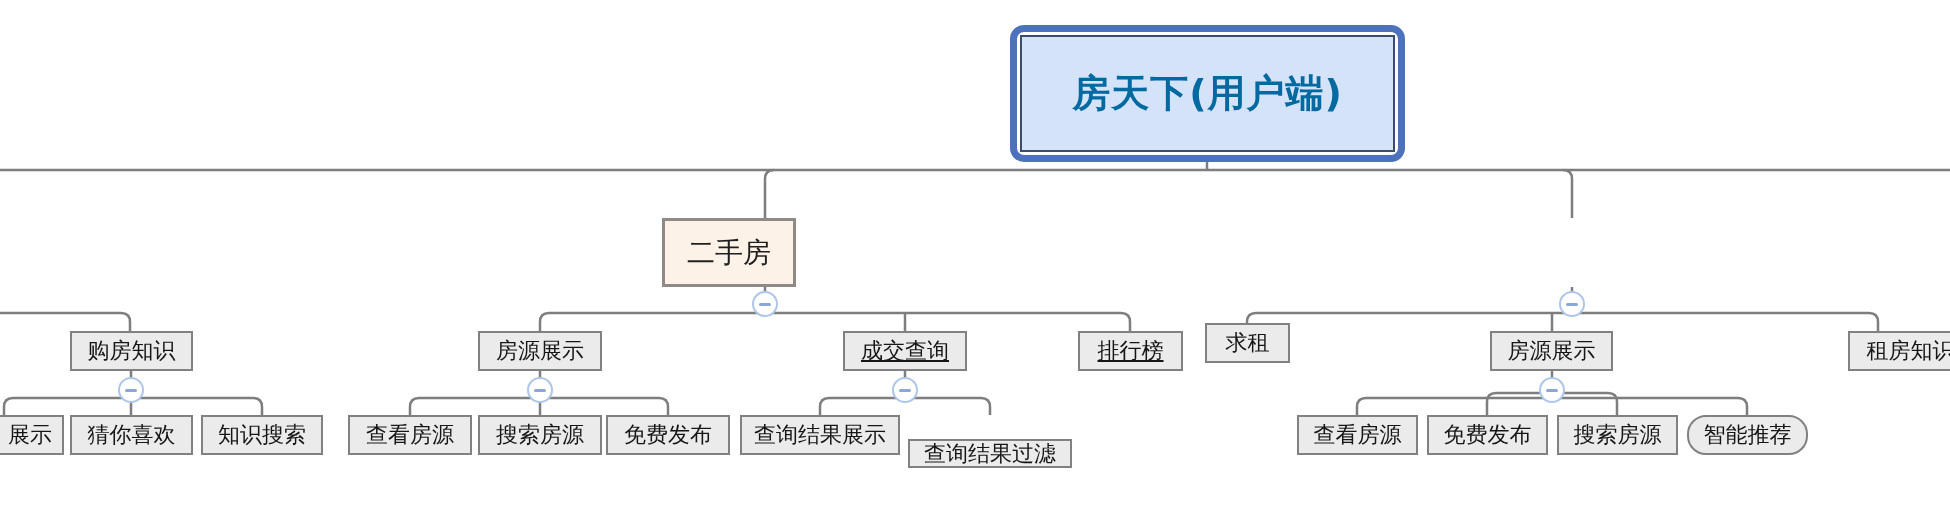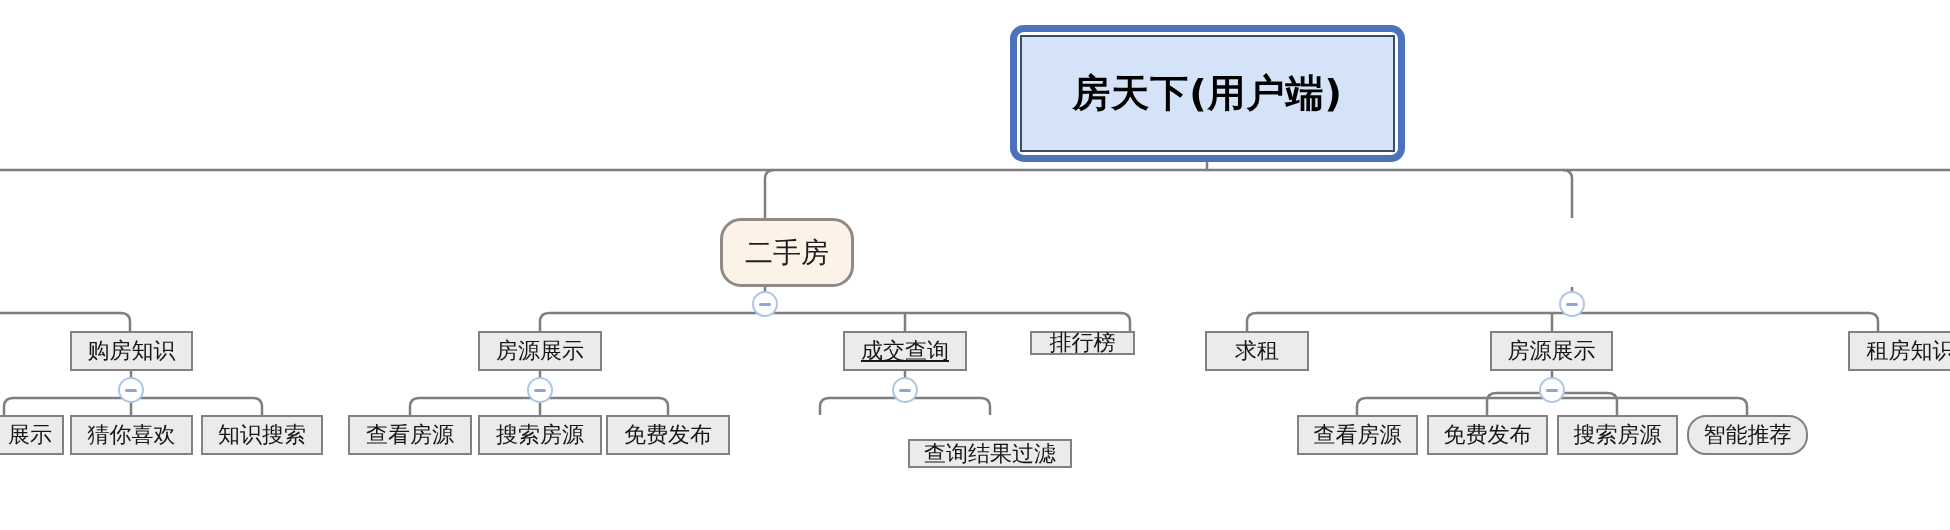--- a/index.html
+++ b/index.html
@@ -16,21 +16,21 @@
   .lvl3{background:#ebebeb;border:2.5px solid #818181;font-size:22px;color:#161616;}
   .clip-right{justify-content:flex-end;padding-right:10px;}
   .root-node{
     position:absolute;left:1010px;top:25px;width:395px;height:137px;
     box-sizing:border-box;border:7px solid #4c72bb;border-radius:14px;
     background:#ffffff;padding:3px;
   }
   .root-inner{
     width:100%;height:100%;box-sizing:border-box;border:2px solid #3e4c69;
     background:#d5e3f8;display:flex;align-items:center;justify-content:center;
-    font-size:38px;font-weight:bold;color:#000000;letter-spacing:1px;
+    font-size:38px;font-weight:bold;color:#0369a1;letter-spacing:1px;
   }
   .collapse{
     position:absolute;width:26px;height:26px;box-sizing:border-box;
     border:2px solid #aec6e8;border-radius:50%;background:#fff;
     display:flex;align-items:center;justify-content:center;cursor:pointer;
   }
   .minus-bar{width:12px;height:3px;background:#8aa7d7;border-radius:2px;}
 </style>
 </head>
 <body>
@@ -67,38 +67,39 @@
 
     <path d="M1552 371 V398"></path>
     <path d="M1357 415 V407 Q1357 398 1366 398 H1738 Q1747 398 1747 407 V415"></path>
     <path d="M1487 415 V402 Q1487 393 1496 393 H1608 Q1617 393 1617 402 V415"></path>
   </svg>
 
   <div class="root-node">
     <div class="root-inner">房天下(用户端)</div>
   </div>
 
-  <div class="node lvl2" style="left:720px;top:218px;width:134px;height:69px;border-radius:21px;">二手房</div>
+  <div class="node lvl2" style="left:662px;top:218px;width:134px;height:69px;">二手房</div>
 
   <div class="node lvl3" style="left:70px;top:331px;width:123px;height:40px;">购房知识</div>
   <div class="node lvl3" style="left:478px;top:331px;width:124px;height:40px;">房源展示</div>
   <div class="node lvl3" style="left:843px;top:331px;width:124px;height:40px;text-decoration:underline;">成交查询</div>
-  <div class="node lvl3" style="left:1030px;top:331px;width:105px;height:24px;">排行榜</div>
-  <div class="node lvl3" style="left:1205px;top:331px;width:104px;height:40px;text-align:right;">求租</div>
+  <div class="node lvl3" style="left:1078px;top:331px;width:105px;height:40px;text-decoration:underline;">排行榜</div>
+  <div class="node lvl3" style="left:1205px;top:323px;width:85px;height:40px;text-align:right;">求租</div>
   <div class="node lvl3" style="left:1490px;top:331px;width:123px;height:40px;">房源展示</div>
   <div class="node lvl3" style="left:1816px;top:331px;width:125px;height:40px;margin-left:32px;">租房知识</div>
 
   <div class="node lvl3 clip-right" style="left:-56px;top:415px;width:120px;height:40px;">展示</div>
   <div class="node lvl3" style="left:201px;top:415px;width:122px;height:40px;">知识搜索</div>
   <div class="node lvl3" style="left:70px;top:415px;width:123px;height:40px;">猜你喜欢</div>
 
   <div class="node lvl3" style="left:348px;top:415px;width:124px;height:40px;">查看房源</div>
   <div class="node lvl3" style="left:478px;top:415px;width:124px;height:40px;">搜索房源</div>
   <div class="node lvl3" style="left:606px;top:415px;width:124px;height:40px;">免费发布</div>
 
+  <div class="node lvl3" style="left:740px;top:415px;width:160px;height:40px;">查询结果展示</div>
   <div class="node lvl3" style="left:908px;top:439px;width:164px;height:29px;">查询结果过滤</div>
 
   <div class="node lvl3" style="left:1297px;top:415px;width:121px;height:40px;">查看房源</div>
   <div class="node lvl3" style="left:1427px;top:415px;width:121px;height:40px;">免费发布</div>
   <div class="node lvl3" style="left:1557px;top:415px;width:121px;height:40px;">搜索房源</div>
   <div class="node lvl3" style="left:1687px;top:415px;width:121px;height:40px;border-radius:19px;">智能推荐</div>
 
   <div class="collapse" style="left:752px;top:291px;">
     <span class="minus-bar"></span>
   </div>

